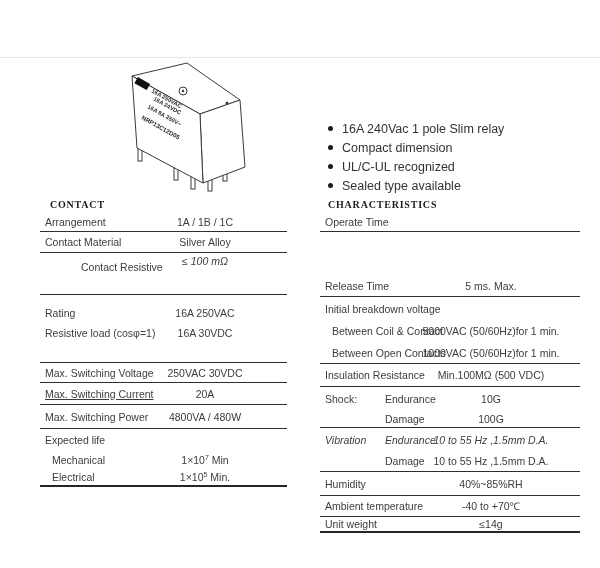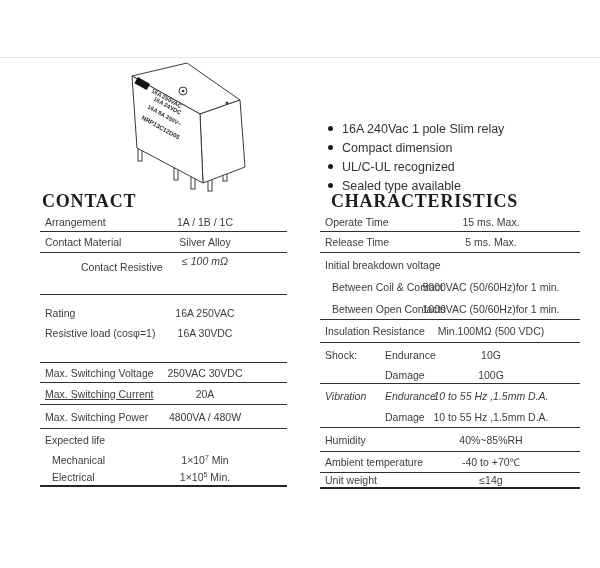--- a/index.html
+++ b/index.html
@@ -15,24 +15,24 @@
   .relay .pin{fill:#ffffff;stroke:#3a3a3a;stroke-width:1;}
   .relay .rtext{font-family:"Liberation Sans", sans-serif;font-size:5.8px;font-weight:bold;fill:#2b2b2b;}
   .relay .rpart{font-size:6.2px;}
 
   
   .features{position:absolute;left:316px;top:107px;margin:12px;padding:0;list-style:none;}
   .features li{display:flex;align-items:center;height:19px;font-size:12.5px;color:#333;}
   .fdot{width:5px;height:5px;border-radius:50%;background:#1b1b1b;margin-right:9px;flex:0 0 auto;}
 
   
-  .title{position:absolute;margin:0;font-family:"Liberation Serif", serif;font-weight:bold;
-         font-size:18px;color:#1c1c1c;letter-spacing:0.8px;}
+  .title{position:absolute;margin:8px;font-family:"Liberation Serif", serif;font-weight:bold;
+         font-size:10px;color:#1c1c1c;letter-spacing:0.8px;}
   .contact-title{left:42px;top:191px;}
-  .char-title{left:331px;top:191px;}
+  .char-title{left:320px;top:191px;}
 
   
   .table{position:absolute;top:213px;}
   .contact{left:40px;width:247px;}
   .chars{left:320px;width:260px;}
   .trow{position:relative;display:flex;align-items:center;box-sizing:border-box;
         font-size:10.5px;color:#3c3c3c;}
   .tlabel{padding-left:5px;white-space:nowrap;}
   .ind .tlabel{padding-left:12px;}
   .tsub{position:absolute;left:65px;top:50%;transform:translateY(-50%);}
@@ -141,23 +141,22 @@
       <span class="tvalue">1×10<sup>7</sup> Min</span>
     </div>
     <div class="trow thick ind" style="height: 18px;">
       <span class="tlabel">Electrical</span>
       <span class="tvalue">1×10<sup>5</sup> Min.</span>
     </div>
   </div>
 <div class="table chars" id="characteristics-table">
     <div class="trow rule" style="height: 19px;">
       <span class="tlabel">Operate Time</span>
-      <span class="tvalue">15 ms. Max.</span>
-    </div>
-    <div class="trow rule" style="height: 21px;">
+    </div>
+    <div class="trow rule" style="height: 21px; margin-top: 44px;">
       <span class="tlabel">Release Time</span>
       <span class="tvalue">5 ms. Max.</span>
     </div>
     <div class="trow " style="height: 23px;">
       <span class="tlabel">Initial breakdown voltage</span>
     </div>
     <div class="trow ind" style="height: 22px;">
       <span class="tlabel">Between Coil &amp; Contact</span>
       <span class="tvalue">5000VAC (50/60Hz)for 1 min.</span>
     </div>

